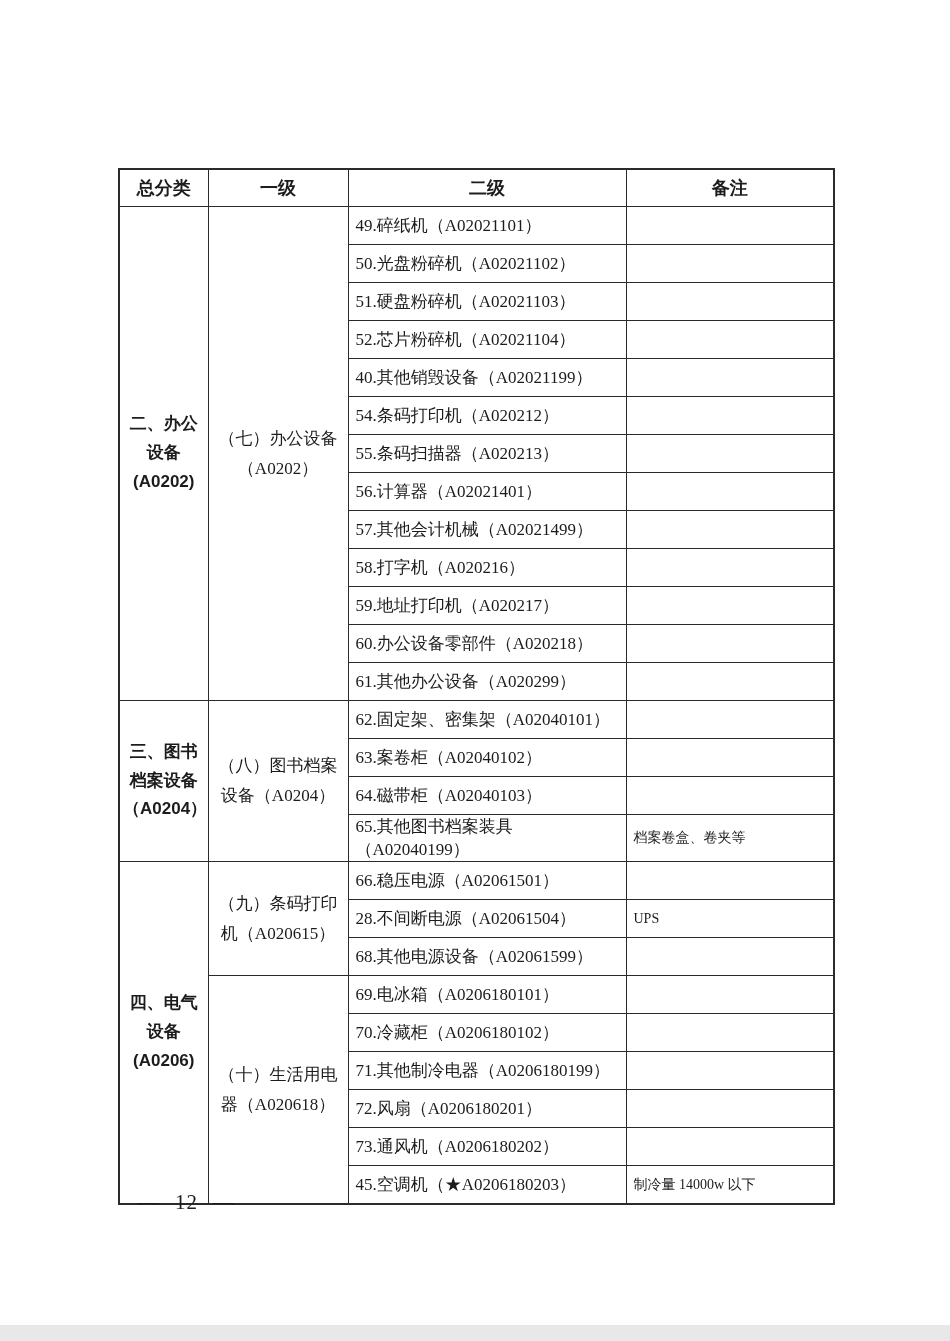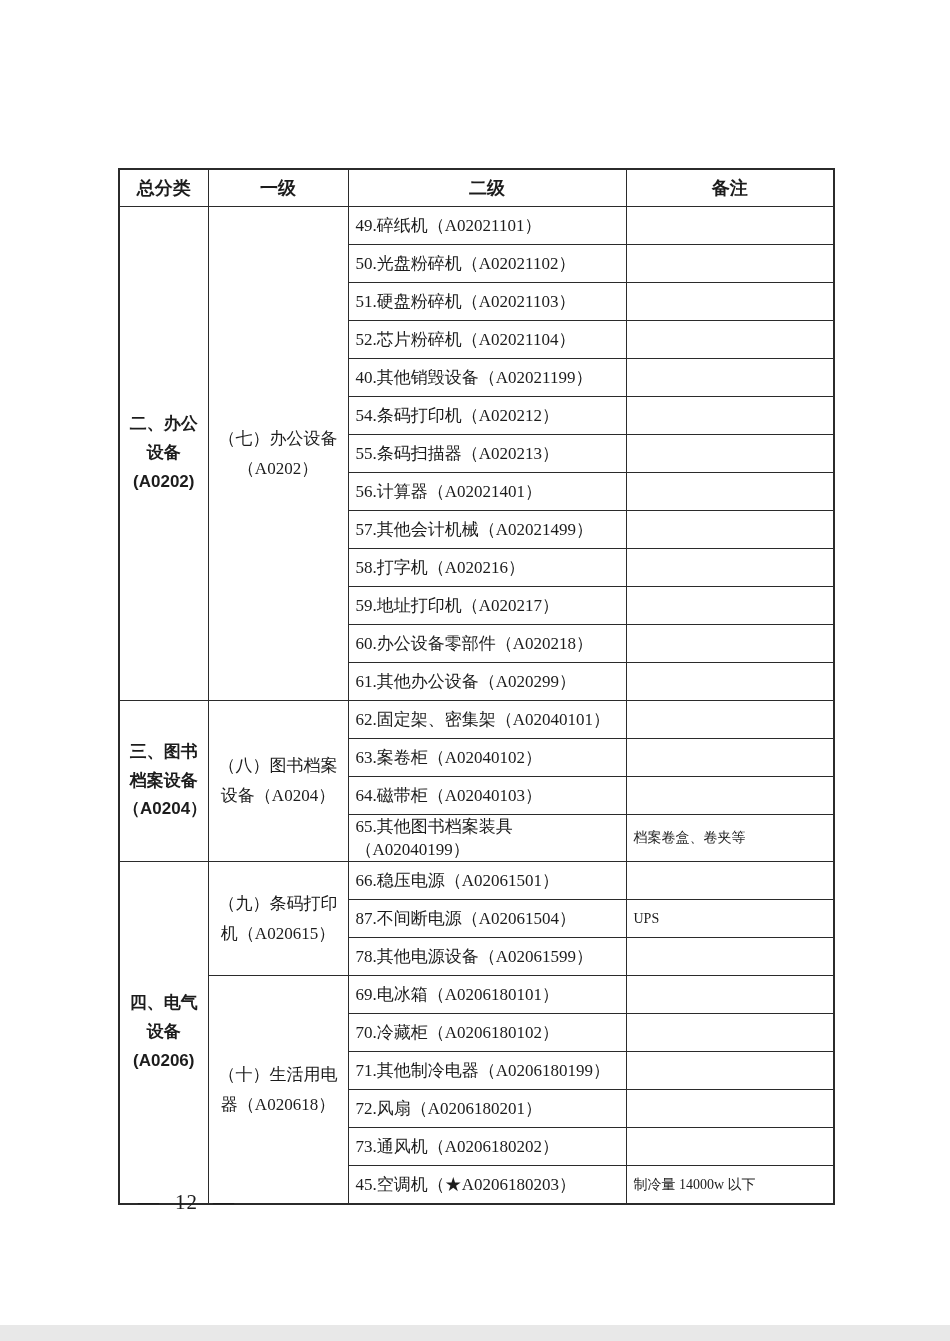--- a/index.html
+++ b/index.html
@@ -166,25 +166,25 @@
           <td class="lvl2">65.其他图书档案装具（A02040199）</td>
           <td class="remark">档案卷盒、卷夹等</td>
         </tr>
         <tr>
           <td class="cat" rowspan="9">四、电气设备(A0206)</td>
           <td class="lvl1" rowspan="3">（九）条码打印机（A020615）</td>
           <td class="lvl2">66.稳压电源（A02061501）</td>
           <td class="remark"></td>
         </tr>
         <tr>
-          <td class="lvl2">87.不间断电源（A02061504）</td>
+          <td class="lvl2">28.不间断电源（A02061504）</td>
           <td class="remark">UPS</td>
         </tr>
         <tr>
-          <td class="lvl2">78.其他电源设备（A02061599）</td>
+          <td class="lvl2">68.其他电源设备（A02061599）</td>
           <td class="remark"></td>
         </tr>
         <tr>
           <td class="lvl1" rowspan="6">（十）生活用电器（A020618）</td>
           <td class="lvl2">69.电冰箱（A0206180101）</td>
           <td class="remark"></td>
         </tr>
         <tr>
           <td class="lvl2">70.冷藏柜（A0206180102）</td>
           <td class="remark"></td>

